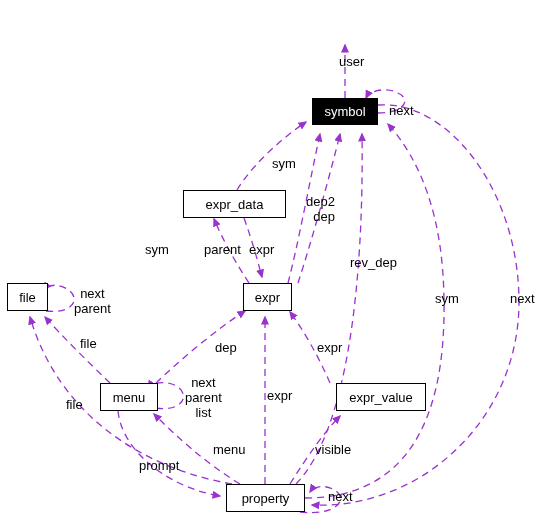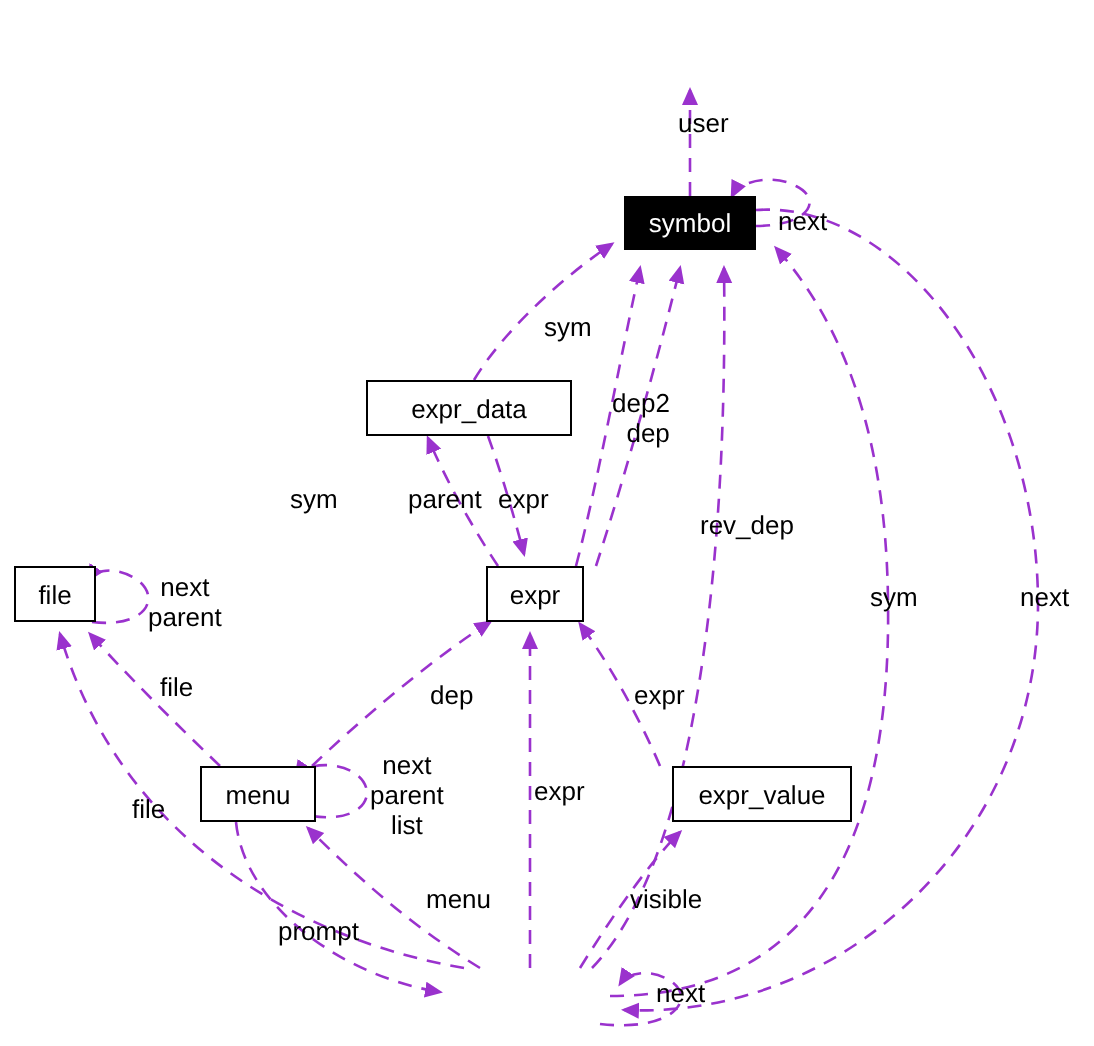--- a/index.html
+++ b/index.html
@@ -132,20 +132,23 @@
   </div>
 
   <div class="node" style="left:100px; top:383px; width:58px; height:28px;">
     <span>menu</span>
   </div>
 
   <div class="node" style="left:336px; top:383px; width:90px; height:28px;">
     <span>expr_value</span>
   </div>
 
+  <div class="node" style="left:226px; top:484px; width:79px; height:28px;">
+    <span>property</span>
+  </div>
 
   <div class="edge-label" style="left:339px; top:55px;">user</div>
 
   <div class="edge-label" style="left:389px; top:104px;">next</div>
 
   <div class="edge-label" style="left:272px; top:157px;">sym</div>
 
   <div class="edge-label multi" style="left:306px; top:194px;text-align:right;">dep2<br>dep</div>
 
   <div class="edge-label" style="left:350px; top:256px;">rev_dep</div>

